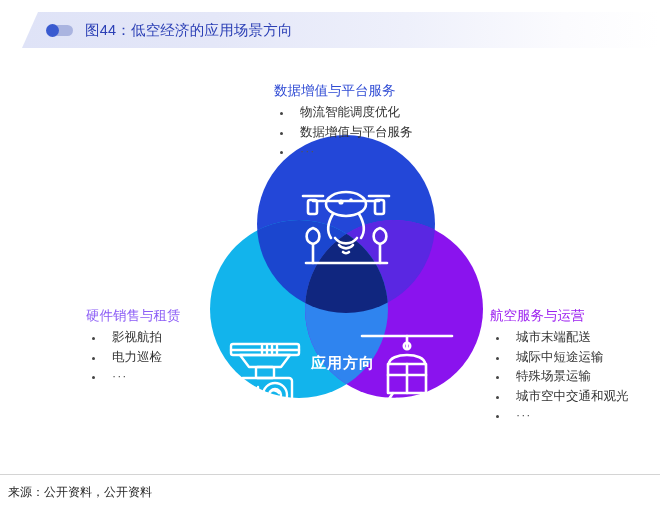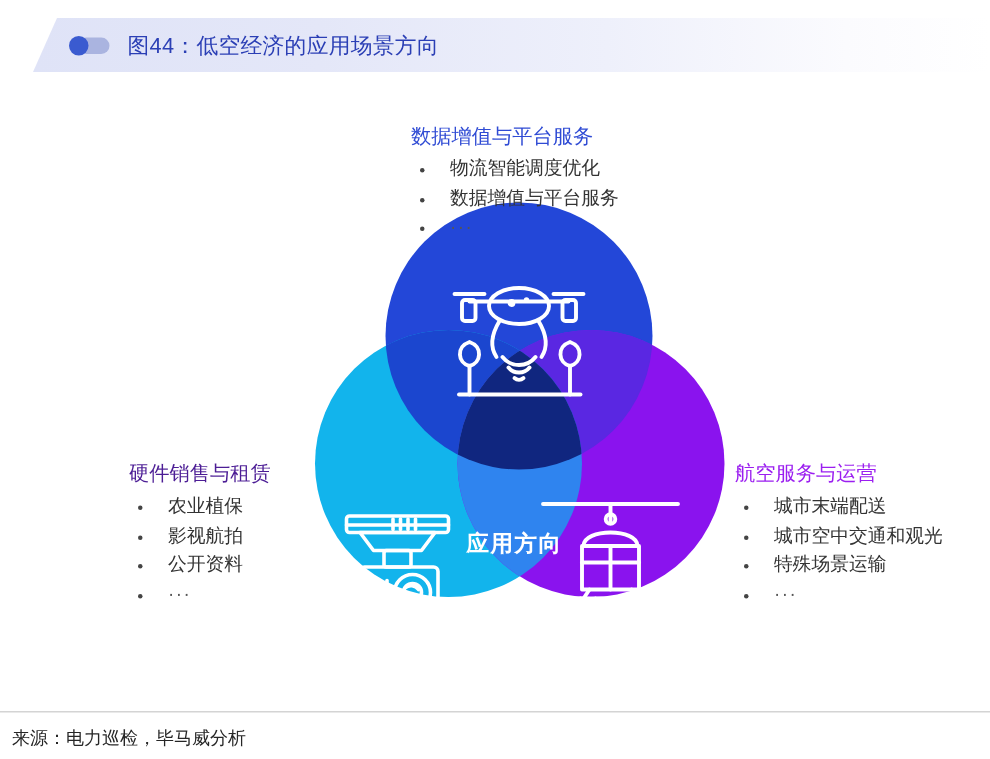--- a/index.html
+++ b/index.html
@@ -142,21 +142,21 @@
     left: 274px;
     top: 83px;
   }
   #group-top .group-title { color: #2f4bd4; }
 
   #group-left {
     left: 86px;
     top: 308px;
     text-align: left;
   }
-  #group-left .group-title { color: #4c1d95; text-align: right; }
+  #group-left .group-title { color: #8b5cf6; text-align: right; }
 
   #group-right {
     left: 490px;
     top: 308px;
   }
   #group-right .group-title { color: #9b1ef0; }
 
   
   #footer-divider {
     position: absolute;
@@ -325,32 +325,32 @@
   <ul>
     <li>物流智能调度优化</li>
     <li>数据增值与平台服务</li>
     <li class="ellipsis">···</li>
   </ul>
 </div>
 
 <div class="group" id="group-left">
   <div class="group-title">硬件销售与租赁</div>
   <ul>
-    <li>农业植保</li>
     <li>影视航拍</li>
-    <li>公开资料</li>
+    <li>电力巡检</li>
     <li class="ellipsis">···</li>
   </ul>
 </div>
 
 <div class="group" id="group-right">
   <div class="group-title">航空服务与运营</div>
   <ul>
     <li>城市末端配送</li>
+    <li>城际中短途运输</li>
+    <li>特殊场景运输</li>
     <li>城市空中交通和观光</li>
-    <li>特殊场景运输</li>
     <li class="ellipsis">···</li>
   </ul>
 </div>
 
 <div id="watermark"></div>
 <div id="footer-divider"></div>
-<div id="footer-source">来源：电力巡检，毕马威分析</div>
+<div id="footer-source">来源：公开资料，公开资料</div>
 
 </body></html>

